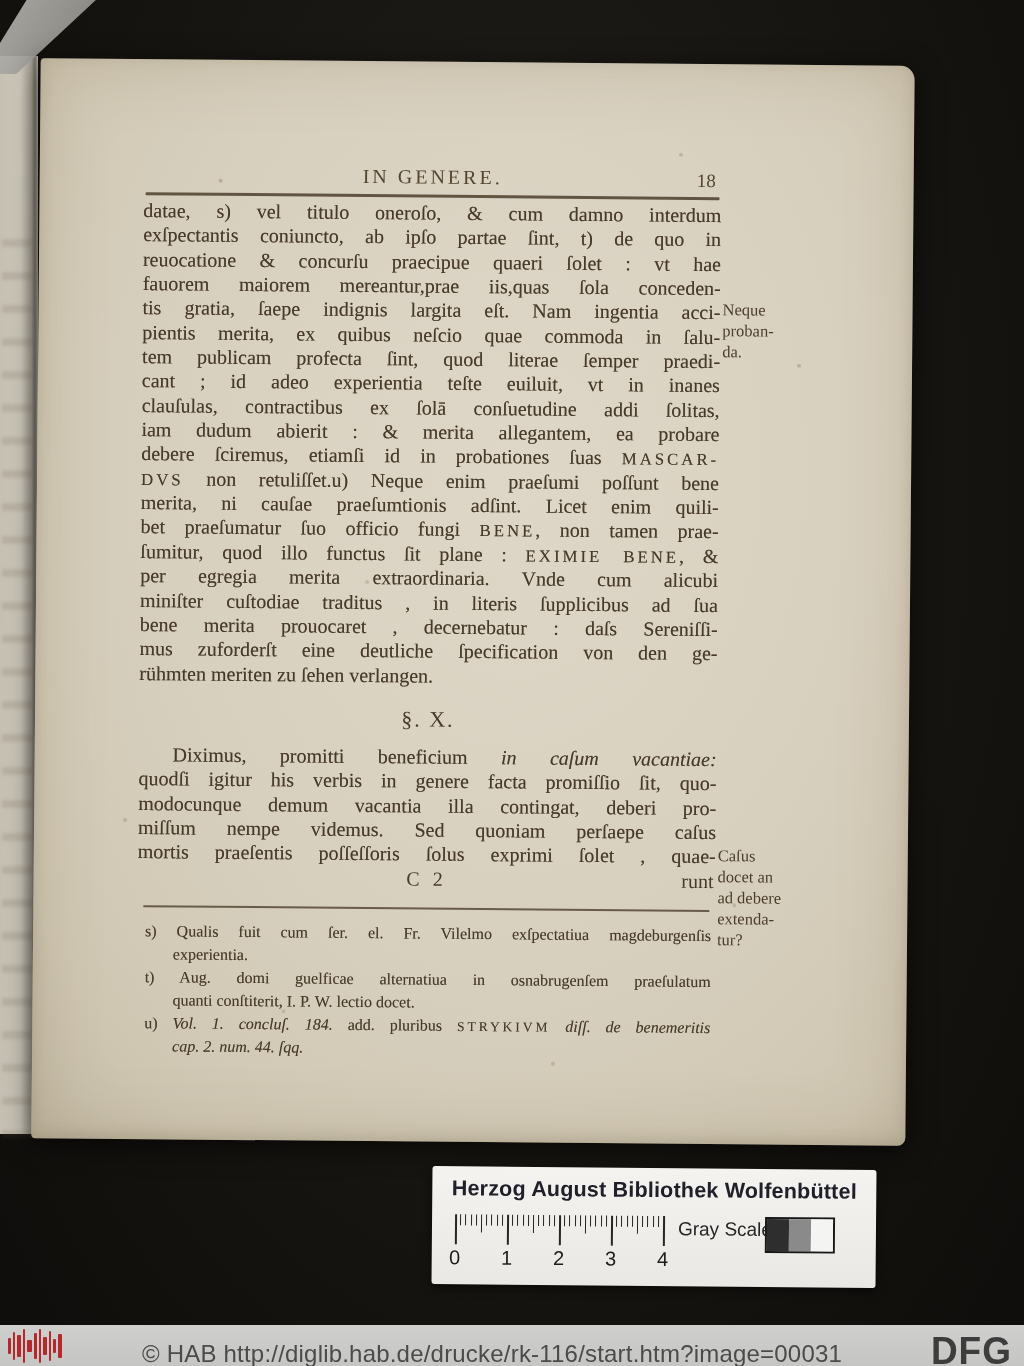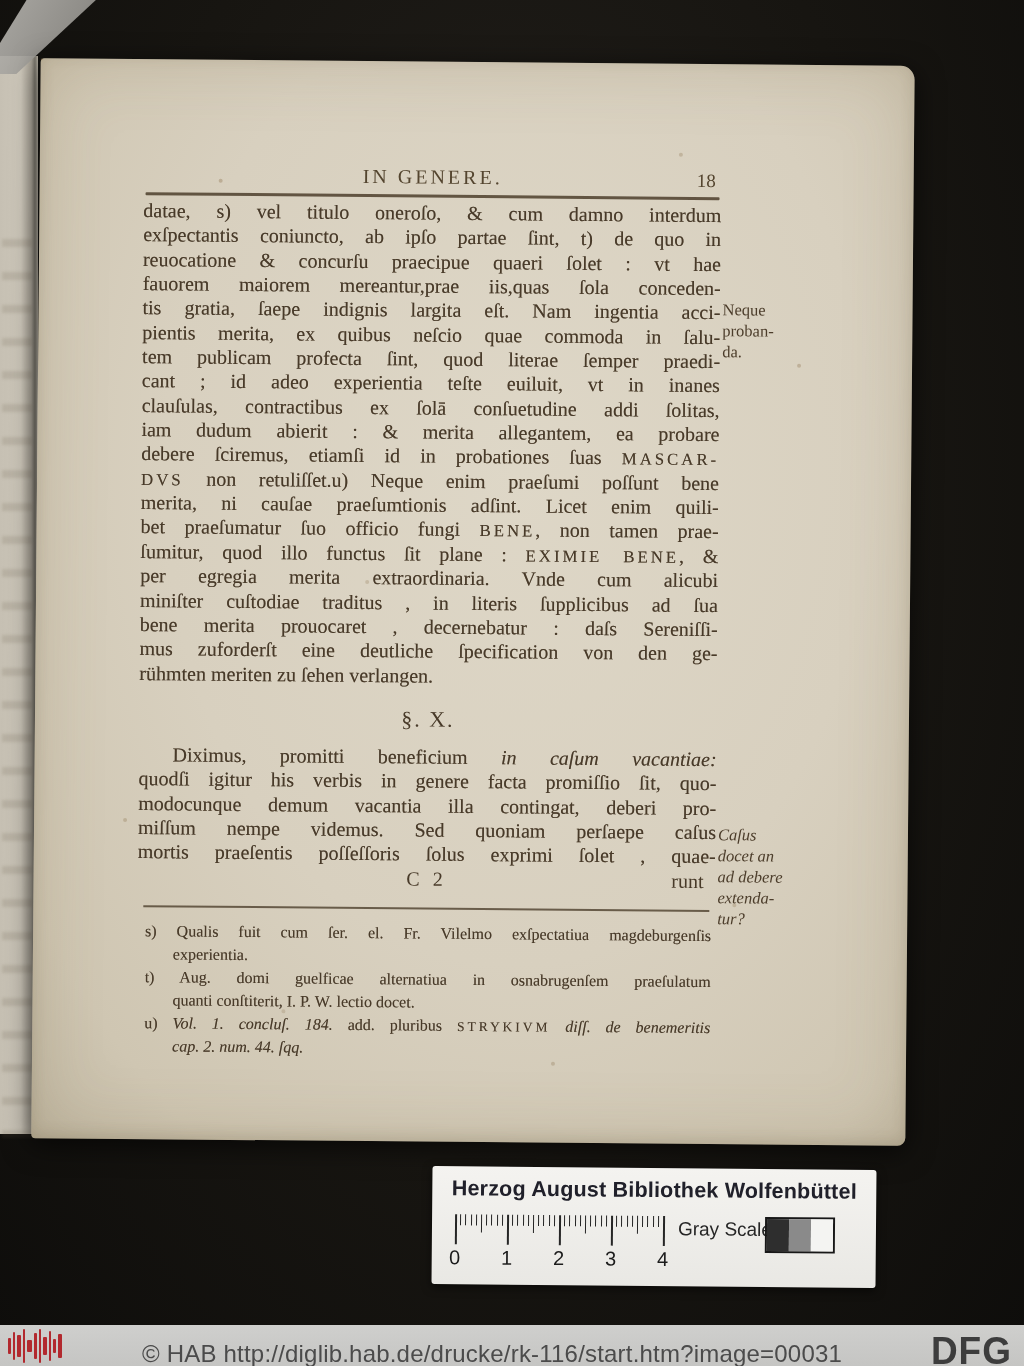--- a/index.html
+++ b/index.html
@@ -55,31 +55,31 @@
   .line{height:24.35px;overflow:visible;text-align:left;text-shadow:0 0 .5px rgba(72,58,41,.55);}
   .line.j{text-align:justify;text-align-last:justify;}
   .line.ind{text-indent:34px;}
   .it{font-style:italic;}
   .sc{font-size:.84em;letter-spacing:3px;}
 
   .sect{left:0;top:645px;width:578px;text-align:center;font-size:22px;letter-spacing:2px;}
 
   .catchrow{left:0;top:806px;width:578px;height:24px;font-size:20px;}
   .catch-sig{position:absolute;left:0;right:0;text-align:center;letter-spacing:4px;}
-  .catch-word{position:absolute;right:12px;top:0;}
+  .catch-word{position:absolute;right:2px;top:0;}
 
   .fn-rule{left:6px;top:846px;width:566px;height:2.2px;background:#4c3e2c;opacity:.8;}
   #footnote-lines{top:860px;left:8px;width:566px;font-size:16px;line-height:23px;}
   .fnline{height:23px;text-shadow:0 0 .4px rgba(72,58,41,.5);}
   .fnline.j{text-align:justify;text-align-last:justify;}
   .fnline.ind{padding-left:28px;}
 
   .mnote{left:684px;width:86px;font-size:16.5px;line-height:21px;color:#4c3d2b;}
   #mn1{top:235px;}
-  #mn2{top:760px;font-style:italic;}
+  #mn2{top:781px;}
 
   
   .cal{
     left:432px;top:1168px;width:444px;height:118px;
     transform:rotate(.5deg);
     background:linear-gradient(#f4f3f0,#e9e8e4);
     border-radius:3px;box-shadow:0 3px 10px rgba(0,0,0,.55);
     font-family:"Liberation Sans","DejaVu Sans",sans-serif;color:#1f1f26;
   }
   .cal-title{left:0;top:10px;width:100%;text-align:center;font-size:21.5px;font-weight:bold;letter-spacing:.2px;color:#20202a;}

